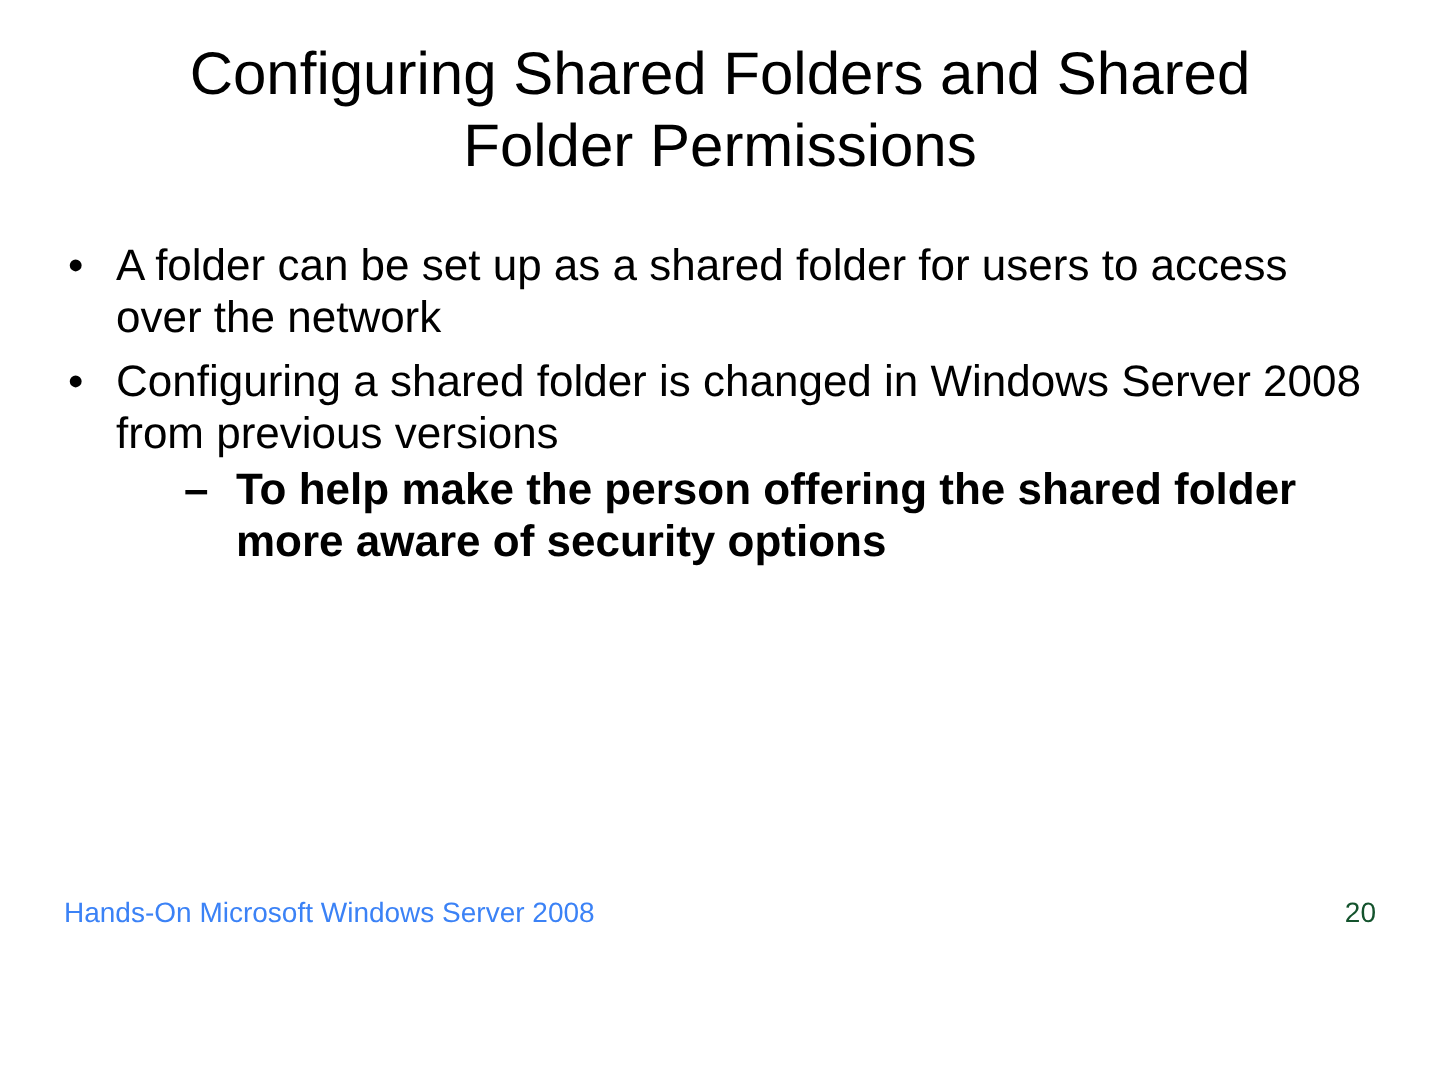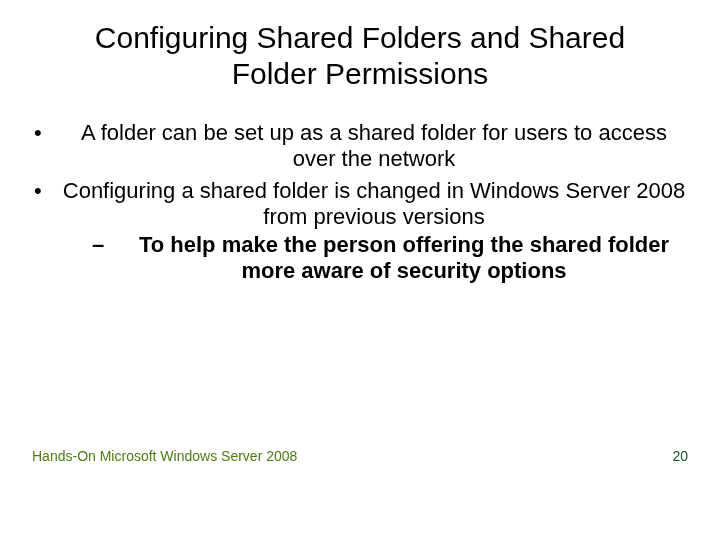--- a/index.html
+++ b/index.html
@@ -33,21 +33,20 @@
   }
   ul.lvl1 {
     list-style: none;
     margin: 0;
     padding: 0;
   }
   ul.lvl1 > li {
     position: relative;
     padding-left: 28px;
     margin-bottom: 6px;
-    text-align: center;
   }
   ul.lvl1 > li::before {
     content: "•";
     position: absolute;
     left: 4px;
     top: 0;
     font-size: 22px;
     line-height: 1.18;
   }
   ul.lvl2 {
@@ -67,21 +66,21 @@
     left: 0;
     top: 0;
     font-size: 22px;
     line-height: 1.18;
   }
   .footer-left {
     position: absolute;
     left: 32px;
     bottom: 28px;
     font-size: 14px;
-    color: #4d7c0f;
+    color: #3b82f6;
   }
   .footer-right {
     position: absolute;
     right: 32px;
     bottom: 28px;
     font-size: 14px;
     color: #14532d;
   }
 </style>
 </head>

